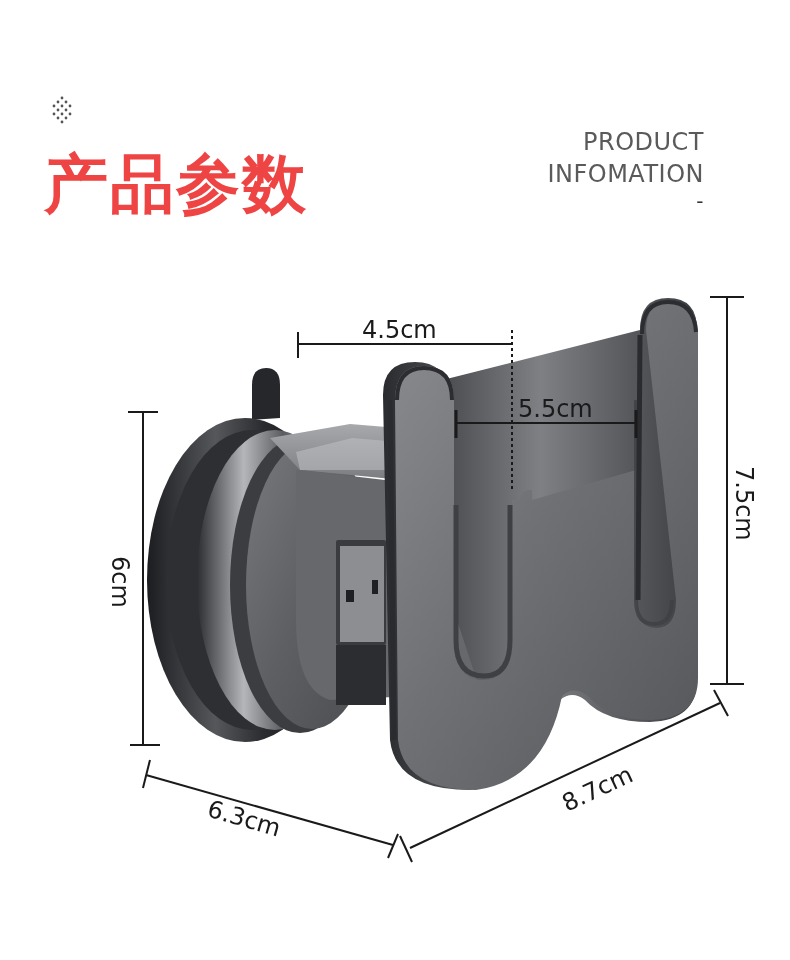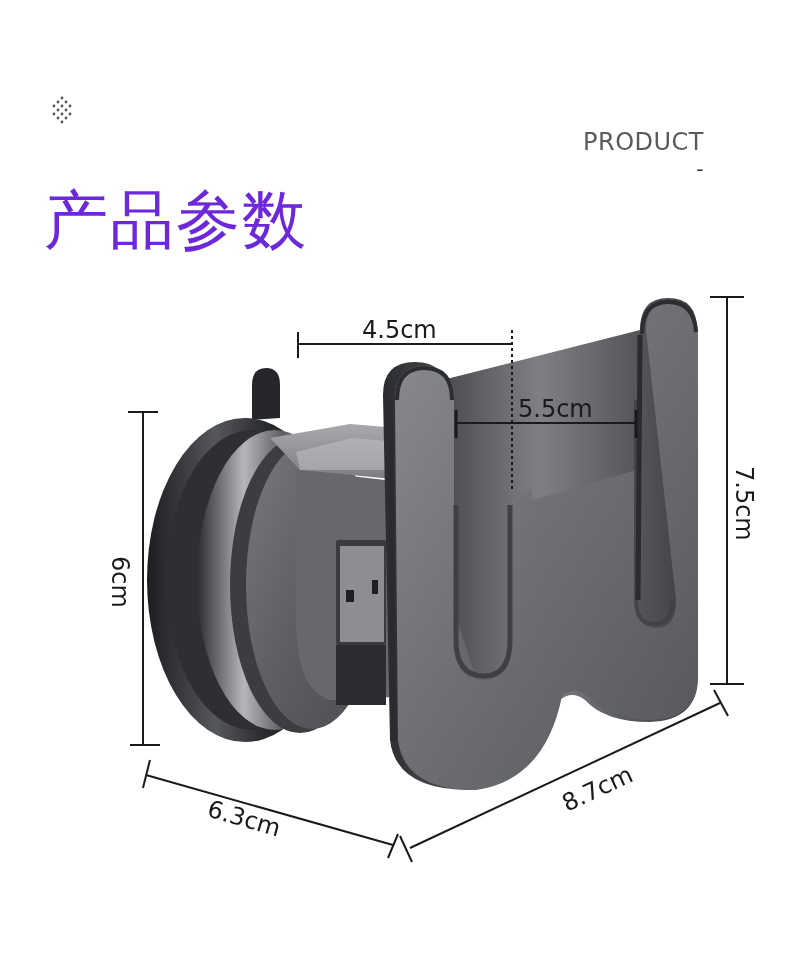--- a/index.html
+++ b/index.html
@@ -1,20 +1,20 @@
 <!DOCTYPE html>
 <html><head>
   <meta charset="utf-8">
   <style>
     html, body { margin: 0; padding: 0; background: #ffffff; }
     body { width: 790px; height: 960px; position: relative; overflow: hidden;
            font-family: "Liberation Sans", "DejaVu Sans", sans-serif; }
     .dots { position: absolute; left: 50px; top: 96px; width: 24px; height: 28px; }
-    .title-cn { position: absolute; left: 44px; top: 152px; font-size: 64px; font-weight: 400;
-                color: #6d28d9; letter-spacing: 2px; line-height: 1; font-family: "DejaVu Sans", sans-serif; margin-top: 36px; }
+    .title-cn { position: absolute; left: 44px; top: 152px; font-size: 64px; font-weight: 700;
+                color: #ef4444; letter-spacing: 2px; line-height: 1; font-family: "DejaVu Sans", sans-serif; }
     .title-en { position: absolute; right: 86px; top: 126px; text-align: right; color: #5a5a5a;
                 font-size: 24px; line-height: 32px; letter-spacing: 0.5px; font-family: "DejaVu Sans", sans-serif; }
     .title-en .dash { display: block; font-size: 20px; line-height: 22px; color: #333; }
     .scene { position: absolute; left: 0; top: 0; width: 790px; height: 960px; }
     .dim-label { font-family: "DejaVu Sans", sans-serif; font-size: 24px; fill: #1a1a1a; }
   </style>
 </head>
 <body>
 
 <svg class="dots" viewBox="0 0 24 28">
@@ -33,20 +33,21 @@
     <circle cx="8" cy="22" r="1.4"></circle>
       <circle cx="16" cy="22" r="1.4"></circle>
     <circle cx="12" cy="26" r="1.4"></circle>
   </g>
 </svg>
 
 <div class="title-cn">产品参数</div>
 
 <div class="title-en">
   <div>PRODUCT</div>
+  <div>INFOMATION</div>
   <span class="dash">-</span>
 </div>
 
 <svg class="scene" viewBox="0 0 790 960">
   <defs>
     <linearGradient id="rimGrad" x1="0" y1="0" x2="1" y2="0">
       <stop offset="0" stop-color="#1c1d20"></stop>
       <stop offset="0.35" stop-color="#55575b"></stop>
       <stop offset="0.6" stop-color="#2a2b2e"></stop>
       <stop offset="1" stop-color="#18191b"></stop>

